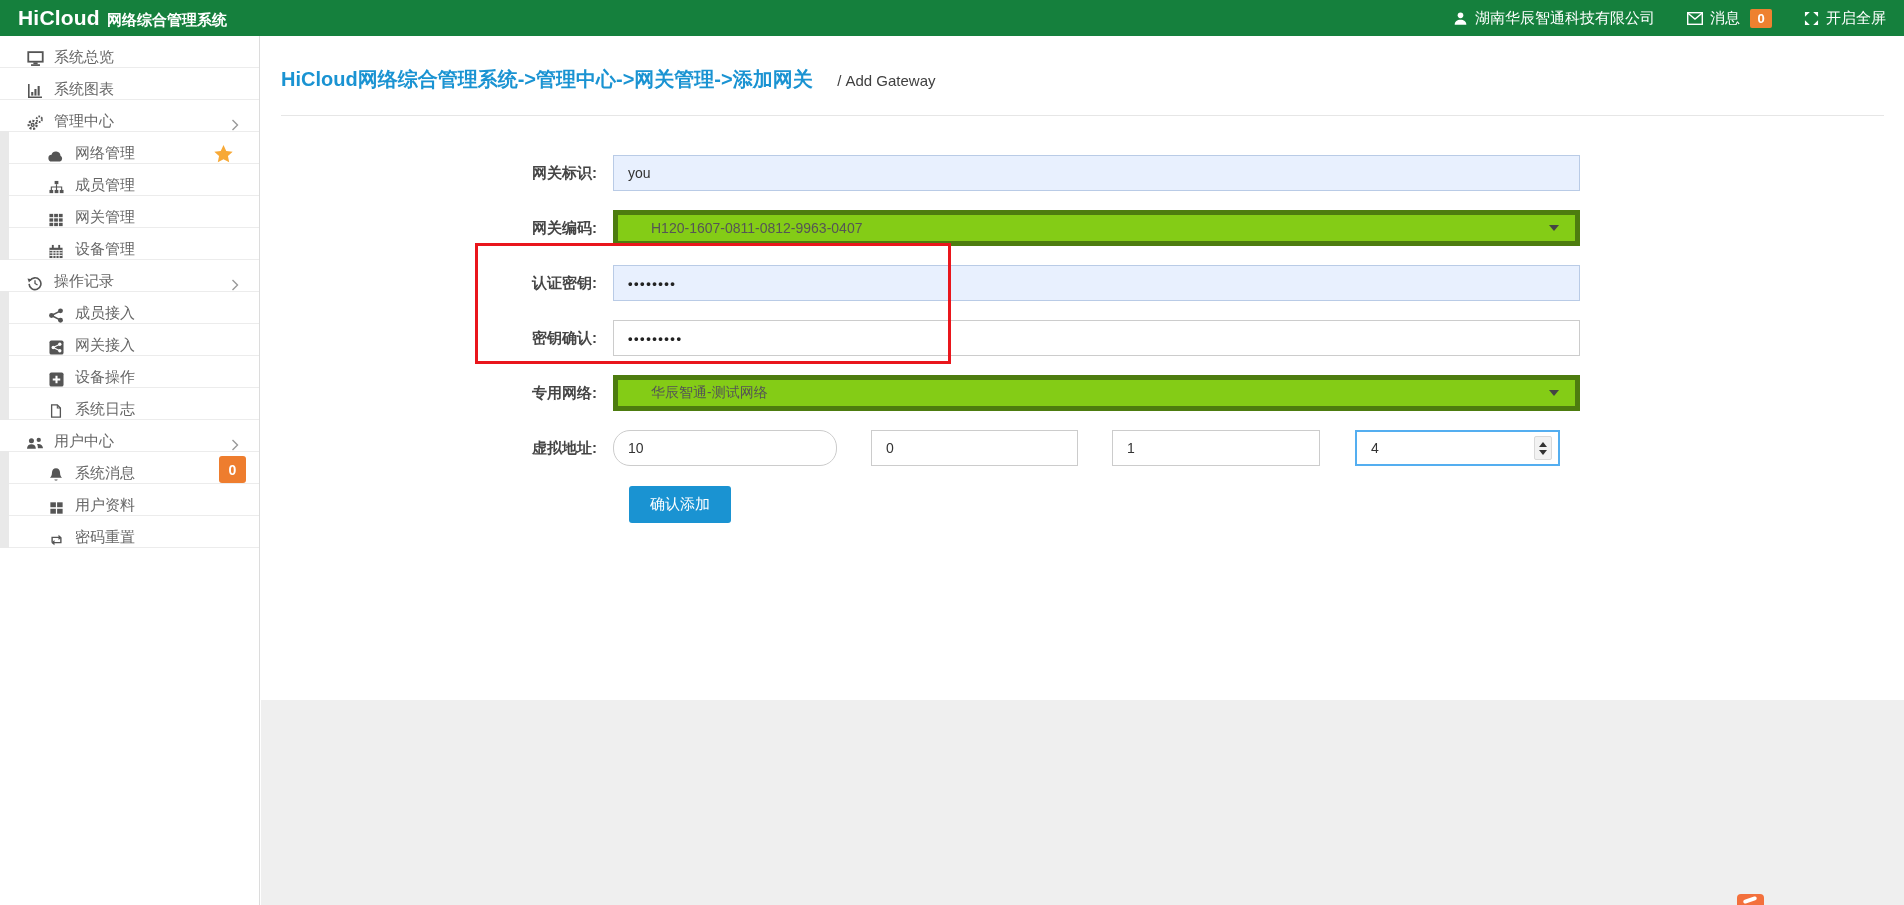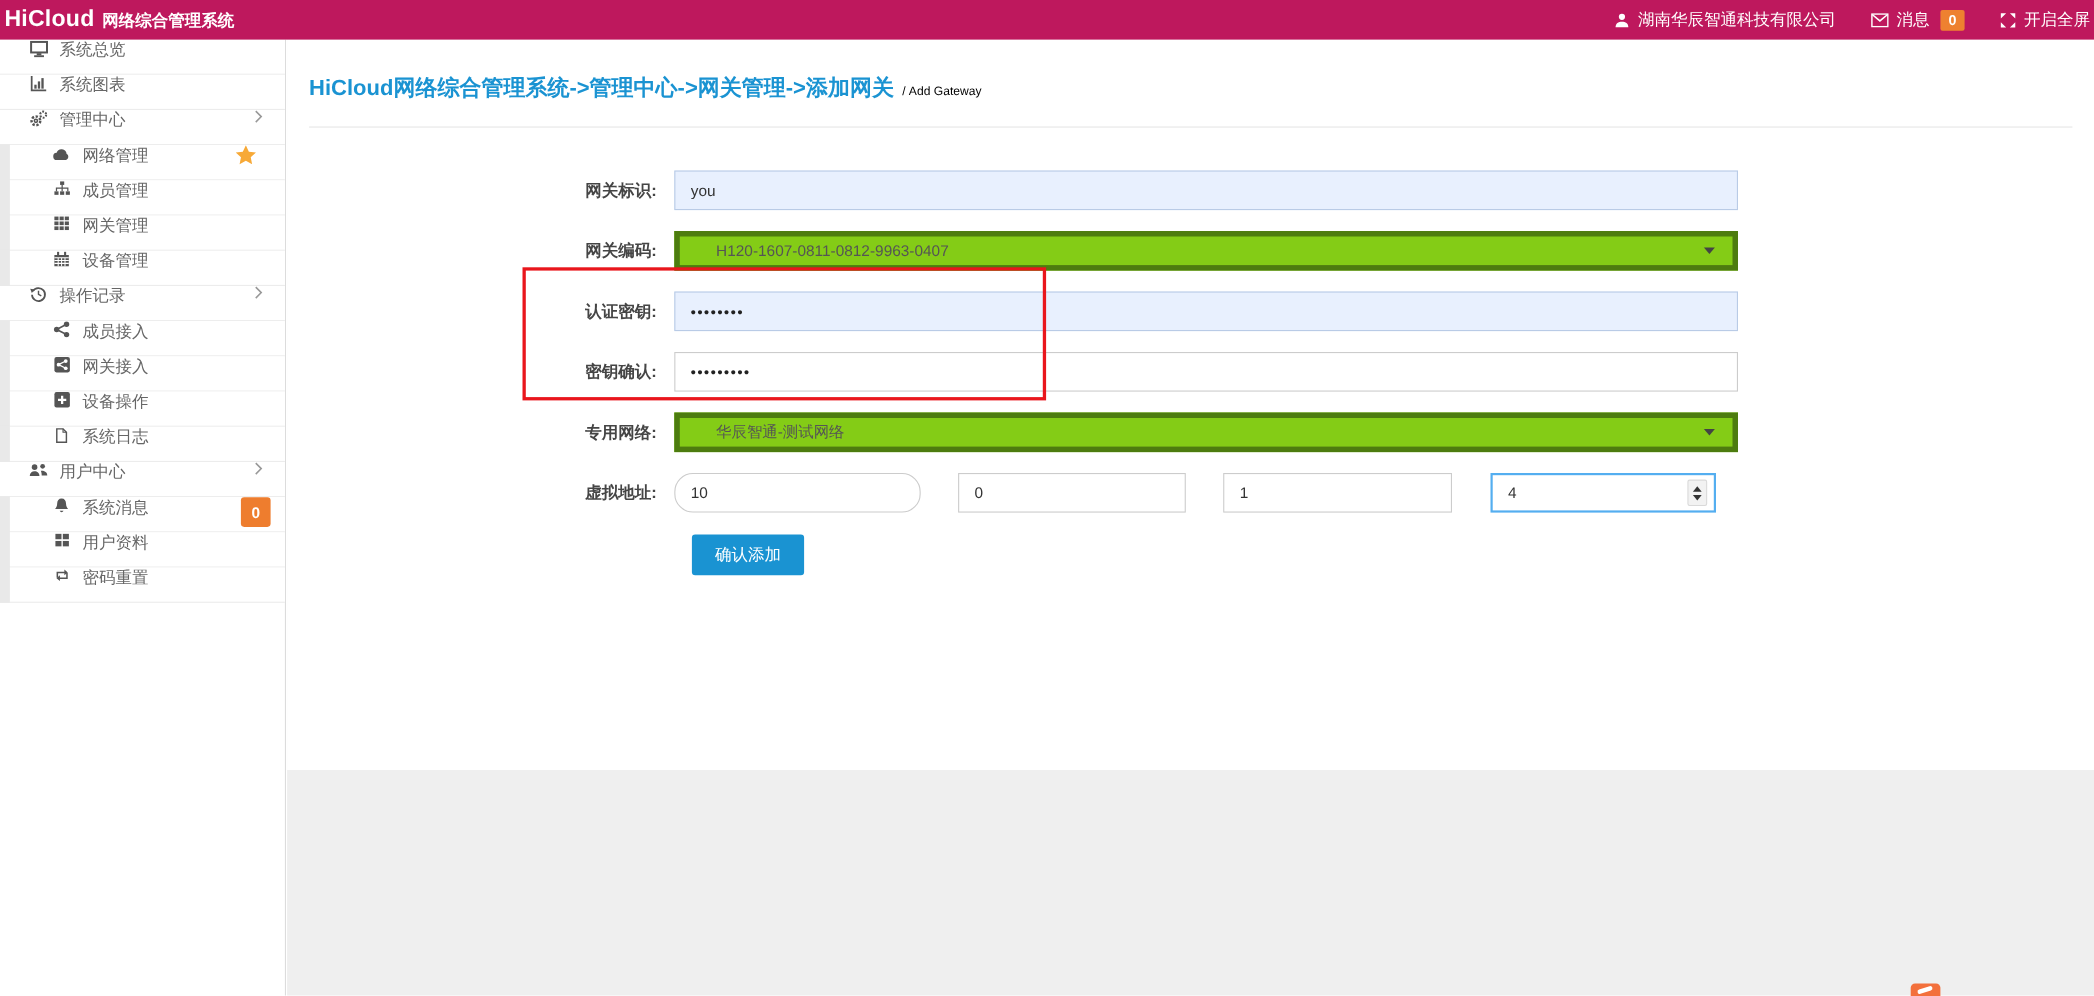--- a/index.html
+++ b/index.html
@@ -1,54 +1,54 @@
 <!DOCTYPE html>
 <html><head>
 <meta charset="utf-8">
 <style>
   * { margin:0; padding:0; box-sizing:border-box; }
   html,body { width:1904px; height:905px; overflow:hidden;
     font-family:"Liberation Sans","DejaVu Sans",sans-serif; background:#fff; }
 
   
-  .topbar { position:absolute; top:0; left:0; right:0; height:36px; background:#be185d;
-    color:#fff; display:flex; align-items:center; padding:0 4px; z-index:20; }
+  .topbar { position:absolute; top:0; left:0; right:0; height:36px; background:#15803d;
+    color:#fff; display:flex; align-items:center; padding:0 18px; z-index:20; }
   .brand { display:flex; align-items:baseline; cursor:pointer; }
   .brand-main { font-size:21px; font-weight:bold; letter-spacing:0.2px; }
   .brand-suffix { font-size:15px; margin-left:7px; font-weight:bold; }
   .topbar-right { margin-left:auto; display:flex; align-items:center; gap:32px; font-size:15px; }
   .tb-item { display:flex; align-items:center; gap:7px; cursor:pointer; white-space:nowrap; }
   .tb-icon { display:inline-flex; align-items:center; }
   .tb-badge { background:#ee8130; color:#fff; min-width:22px; height:19px; display:inline-flex;
     align-items:center; justify-content:center; font-size:13px; font-weight:bold;
     border-radius:2px; padding:0 5px; margin-left:3px; }
 
   
   .sidebar { position:absolute; top:36px; left:0; bottom:0; width:260px; background:#fff;
     border-right:1px solid #dcdcdc; z-index:10; }
-  .side-item { position:relative; height:32px; display:flex; align-items:flex-start;
+  .side-item { position:relative; height:32px; display:flex; align-items:flex-end;
     border-bottom:1px solid #ececec; color:#666; font-size:15px; cursor:pointer;
     padding-left:25px; background:#fff; }
   .side-item .s-icon { width:20px; margin-right:9px; display:inline-flex; align-items:center;
     justify-content:center; color:#555; flex:none; }
   .side-item.sub { padding-left:46px; }
   .side-item.sub::before { content:""; position:absolute; left:0; top:-1px; bottom:-1px;
     width:9px; background:#e9e9e9; }
   .chev { margin-left:auto; margin-right:20px; color:#999; display:inline-flex; }
   .star { margin-left:auto; margin-right:26px; display:inline-flex; }
   .side-badge { margin-left:auto; margin-right:13px; background:#ee7d2e; color:#fff;
     width:27px; height:27px; border-radius:3px; display:flex; align-items:center;
     justify-content:center; font-size:14px; font-weight:bold; }
 
   
   .main { position:absolute; top:36px; left:261px; right:0; bottom:0; background:#efefef; }
   .content-panel { position:relative; background:#fff; height:664px; width:100%; }
   .breadcrumb-wrap { margin:0 20px; padding:30px 0 22px; border-bottom:1px solid #e6e6e6; }
   .bc-title { color:#1a93d2; font-size:20px; font-weight:bold; }
-  .bc-sub { color:#000000; font-size:11px; margin-left:3px; }
+  .bc-sub { color:#404040; font-size:15px; margin-left:20px; }
 
   .gw-form { padding-top:39px; }
   .form-row { display:flex; align-items:center; height:36px; margin-bottom:19px; }
   .f-label { width:352px; text-align:right; padding-right:16px; flex:none;
     font-size:15px; font-weight:bold; color:#454545; }
   .f-input { height:36px; border:1px solid #ccc; font-size:14px; color:#333;
     padding:0 14px; font-family:inherit; background:#fff; outline:none; }
   .f-input.wide { width:967px; }
   .f-input.autofill { background:#e8f0fe; border-color:#b9cbe6; }
   .f-input.dots { font-size:13px; font-weight:bold; letter-spacing:1.5px; color:#222; }

